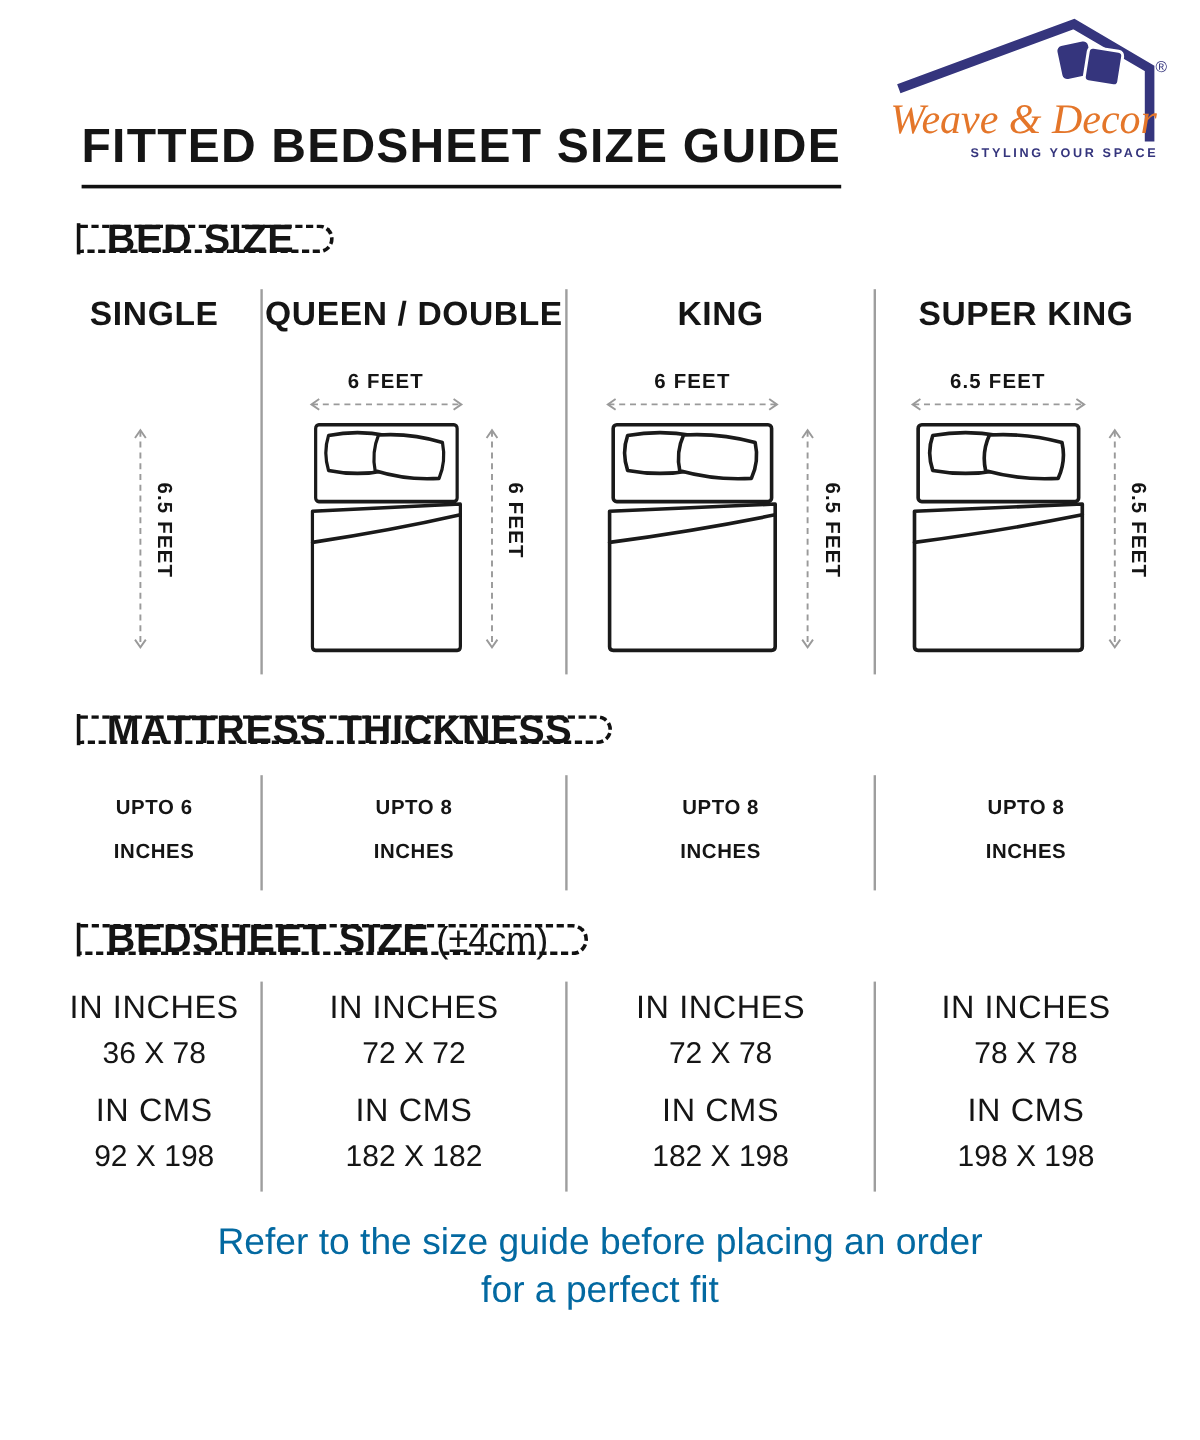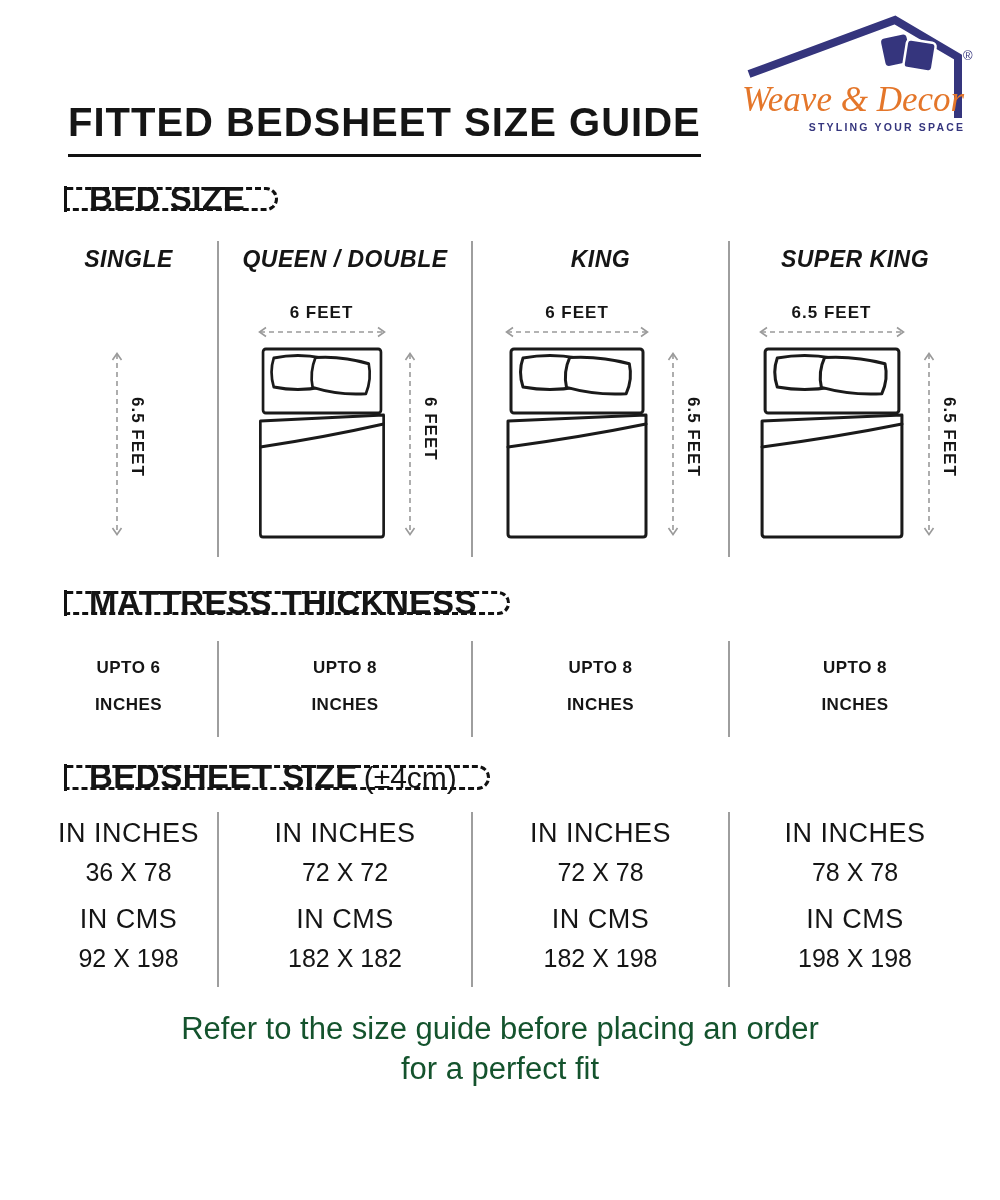--- a/index.html
+++ b/index.html
@@ -39,21 +39,21 @@
 
   
   .cols {
     margin-left:40px; width:940px;
     display:grid; grid-template-columns:179px 254px 257px 250px;
   }
   .cols > .col { border-right:2px solid #9e9e9e; text-align:center; }
   .cols > .col:last-child { border-right:none; }
 
   .grid-beds { margin-top:30px; }
-  .col-header { font-size:23px; font-weight:bold; letter-spacing:0.5px; padding-top:5px;font-style:italic; }
+  .col-header { font-size:28px; font-weight:bold; letter-spacing:0.5px; padding-top:5px; }
 
   .bed-area { display:flex; justify-content:center; gap:10px; margin-top:30px; padding-bottom:14px; }
   .bed-left { display:flex; flex-direction:column; align-items:center; }
   .wlabel { font-size:17px; font-weight:bold; letter-spacing:1px; display:block; }
   .wdim svg { display:block; margin-top:2px; }
   .bed-left > svg.bed { display:block; margin-top:6px; }
   .hdim { display:flex; align-items:flex-start; gap:3px; margin-top:42px; }
   .hlabel {
     writing-mode:vertical-rl; font-size:17px; font-weight:bold; letter-spacing:1px;
     margin-top:52px;
@@ -70,21 +70,21 @@
   .thick-line { font-size:17px; font-weight:bold; letter-spacing:0.5px; line-height:37px; }
 
   
   .grid-table { margin-top:22px; }
   .grid-table .col { padding:6px 0 14px; }
   .unit-header { font-size:27px; letter-spacing:0.5px; }
   .unit-value  { font-size:25px; margin-top:9px; }
   .cms-block   { margin-top:17px; }
 
   
-  .footer { margin-top:22px; text-align:center; font-size:31px; font-weight:300; color:#14532d; line-height:40px; }
+  .footer { margin-top:22px; text-align:center; font-size:31px; font-weight:300; color:#0369a1; line-height:40px; }
 </style>
 </head>
 <body>
 
 <div class="logo">
   <svg width="245" height="130" viewBox="0 0 245 130">
     <path d="M12,64 L158,10 L221,47 L221,108" fill="none" stroke="#35357d" stroke-width="8" stroke-linejoin="miter"></path>
     <g>
       <g transform="rotate(-12 160 40)">
           <rect x="146" y="26" width="26" height="28" rx="4" fill="#35357d"></rect>

